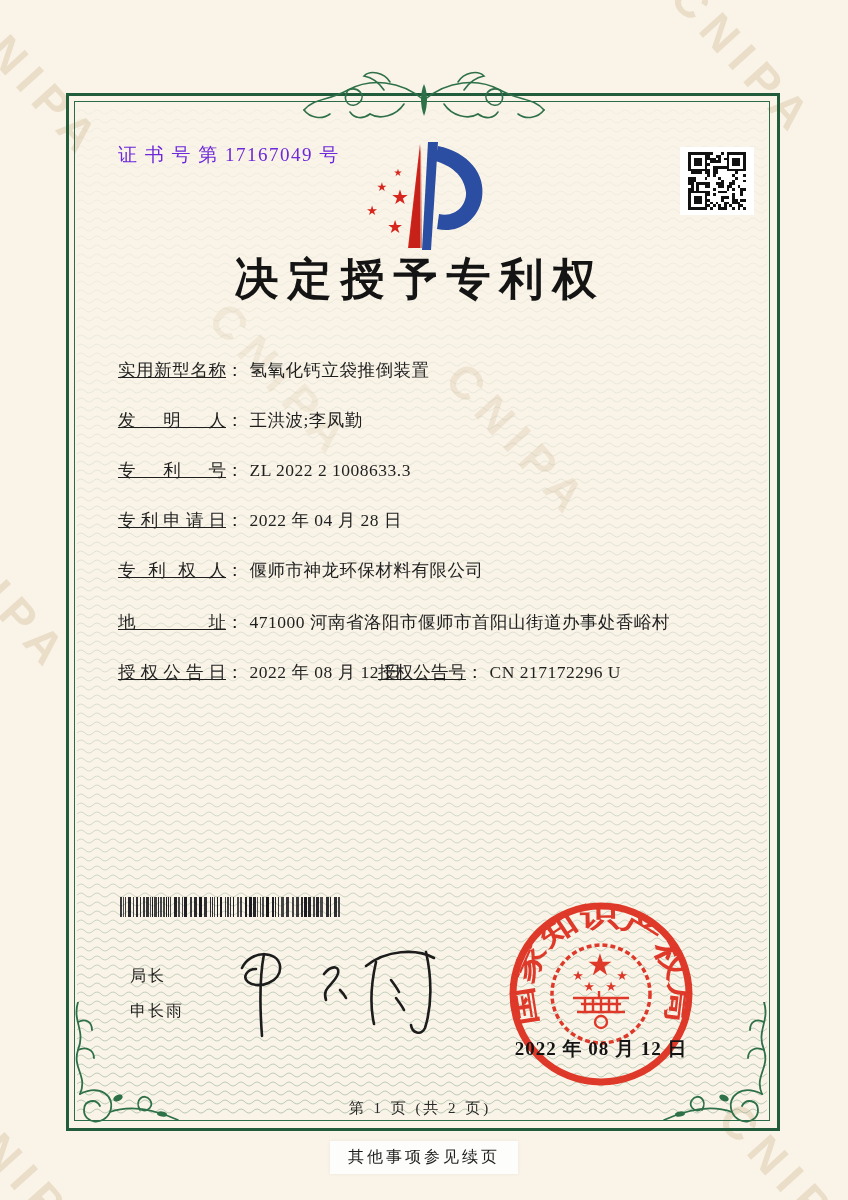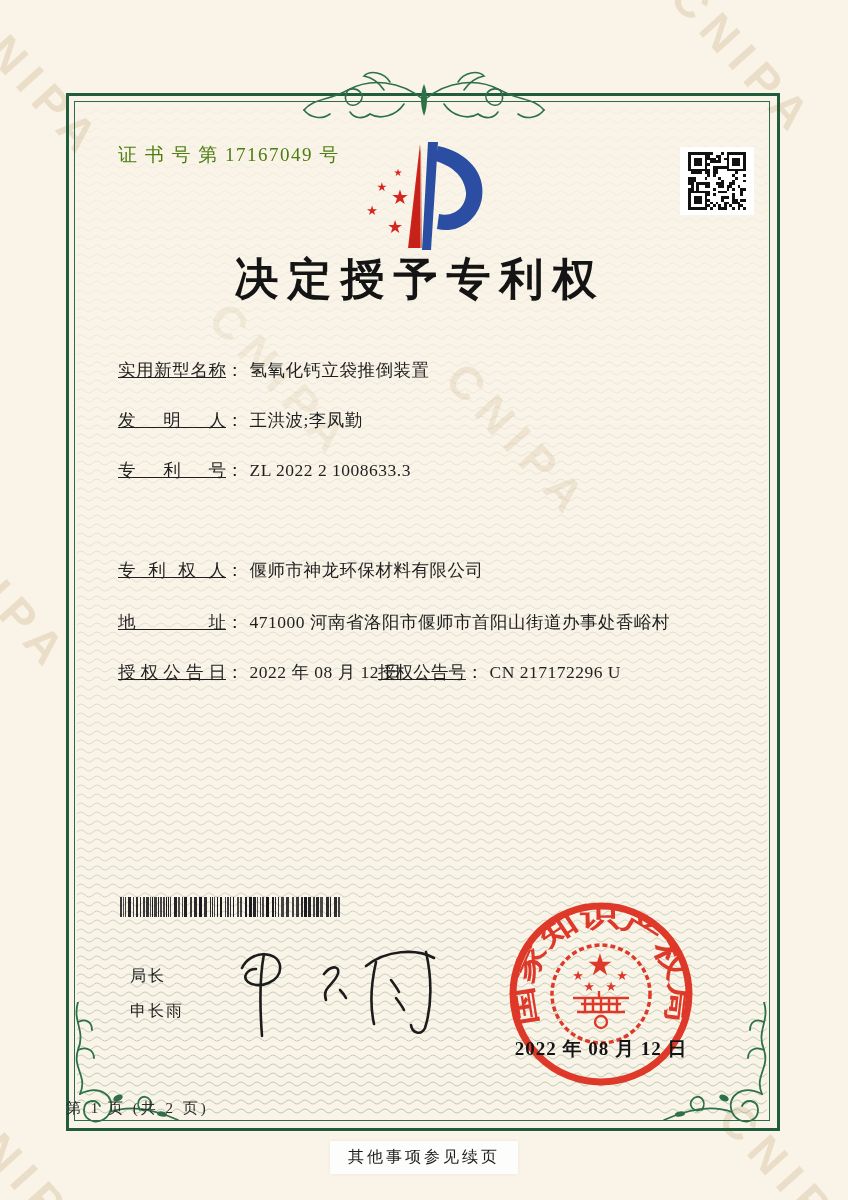--- a/index.html
+++ b/index.html
@@ -10,41 +10,41 @@
       font-size:46px;letter-spacing:10px;color:rgba(214,190,158,.42);transform:rotate(48deg);
       transform-origin:left top;white-space:nowrap;pointer-events:none;}
   
   .frame-outer{position:absolute;left:66px;top:93px;width:708px;height:1032px;
       border:3px solid #215c3d;}
   .frame-inner{position:absolute;left:74px;top:101px;width:694px;height:1018px;
       border:1px solid #2c6b49;}
   .waves{position:absolute;left:77px;top:104px;width:690px;height:1013px;}
   .decor{position:absolute;pointer-events:none;}
   
-  .cert-no{position:absolute;left:118px;top:142px;font-size:19px;letter-spacing:1.5px;color:#4d7c0f;}
+  .cert-no{position:absolute;left:118px;top:142px;font-size:19px;letter-spacing:1.5px;color:#6d28d9;}
   .title{position:absolute;left:66px;top:250px;width:708px;text-align:center;font-size:44px;
          font-weight:bold;letter-spacing:9px;color:#141414;}
   .qr-box{position:absolute;left:680px;top:147px;width:74px;height:68px;background:#fff;
           display:flex;align-items:center;justify-content:center;}
   .frow{position:absolute;left:118px;width:646px;font-size:17.5px;color:#1f1f1f;white-space:nowrap;}
   .flabel{display:inline-block;width:108px;text-align:justify;text-align-last:justify;vertical-align:top;text-decoration:underline;}
   .fcolon{display:inline-block;margin-right:6px;}
   .fval{letter-spacing:.5px;}
   .fgroup2{position:absolute;left:260px;top:0;}
   .fgroup2 .flabel{width:88px;}
   .body-text{position:absolute;left:118px;top:699px;width:614px;font-size:17px;line-height:26px;
              text-align:justify;color:#1d1d1d;}
   .body-text p{margin:0;text-indent:2em;}
   .barcode{position:absolute;left:120px;top:897px;width:222px;height:20px;}
   .signer{position:absolute;left:130px;font-size:16px;color:#1e1e1e;letter-spacing:2px;}
   .sig{position:absolute;left:228px;top:938px;width:225px;height:102px;}
   .seal{position:absolute;left:501px;top:894px;width:200px;height:200px;opacity:.93;}
   .seal-date{position:absolute;left:501px;top:1036px;width:200px;text-align:center;font-size:19px;
              font-weight:600;letter-spacing:1px;color:#141414;}
-  .page-info{position:absolute;left:66px;top:1099px;width:708px;font-size:15px;
+  .page-info{position:absolute;left:66px;top:1099px;width:708px;text-align:center;font-size:15px;
              letter-spacing:3px;color:#2a2a2a;}
   .note{position:absolute;left:424px;top:1141px;transform:translateX(-50%);background:#fdfdfb;
         padding:6px 18px;font-size:16px;letter-spacing:3px;color:#1e1e1e;box-shadow:0 0 4px rgba(0,0,0,.05);font-family:Liberation Serif, serif;}
 </style>
 </head>
 <body>
 
 <div class="page">
 
   <span class="wm" style="left:-12px;top:-8px">CNIPA</span>
@@ -371,20 +371,23 @@
 
   <div class="frow" style="top:358px">
     <span class="flabel">实用新型名称</span><span class="fcolon">：</span><span class="fval">氢氧化钙立袋推倒装置</span>
   </div>
   <div class="frow" style="top:408px">
     <span class="flabel">发明人</span><span class="fcolon">：</span><span class="fval">王洪波;李凤勤</span>
   </div>
   <div class="frow" style="top:458px">
     <span class="flabel">专利号</span><span class="fcolon">：</span><span class="fval">ZL 2022 2 1008633.3</span>
   </div>
+  <div class="frow" style="top:508px">
+    <span class="flabel">专利申请日</span><span class="fcolon">：</span><span class="fval">2022 年 04 月 28 日</span>
+  </div>
   <div class="frow" style="top:558px">
     <span class="flabel">专利权人</span><span class="fcolon">：</span><span class="fval">偃师市神龙环保材料有限公司</span>
   </div>
   <div class="frow" style="top:610px">
     <span class="flabel">地址</span><span class="fcolon">：</span><span class="fval">471000  河南省洛阳市偃师市首阳山街道办事处香峪村</span>
   </div>
   <div class="frow" style="top:660px">
     <span class="flabel">授权公告日</span><span class="fcolon">：</span><span class="fval">2022 年 08 月 12 日</span>
     <span class="fgroup2">
       <span class="flabel">授权公告号</span><span class="fcolon">：</span><span class="fval">CN 217172296 U</span>

